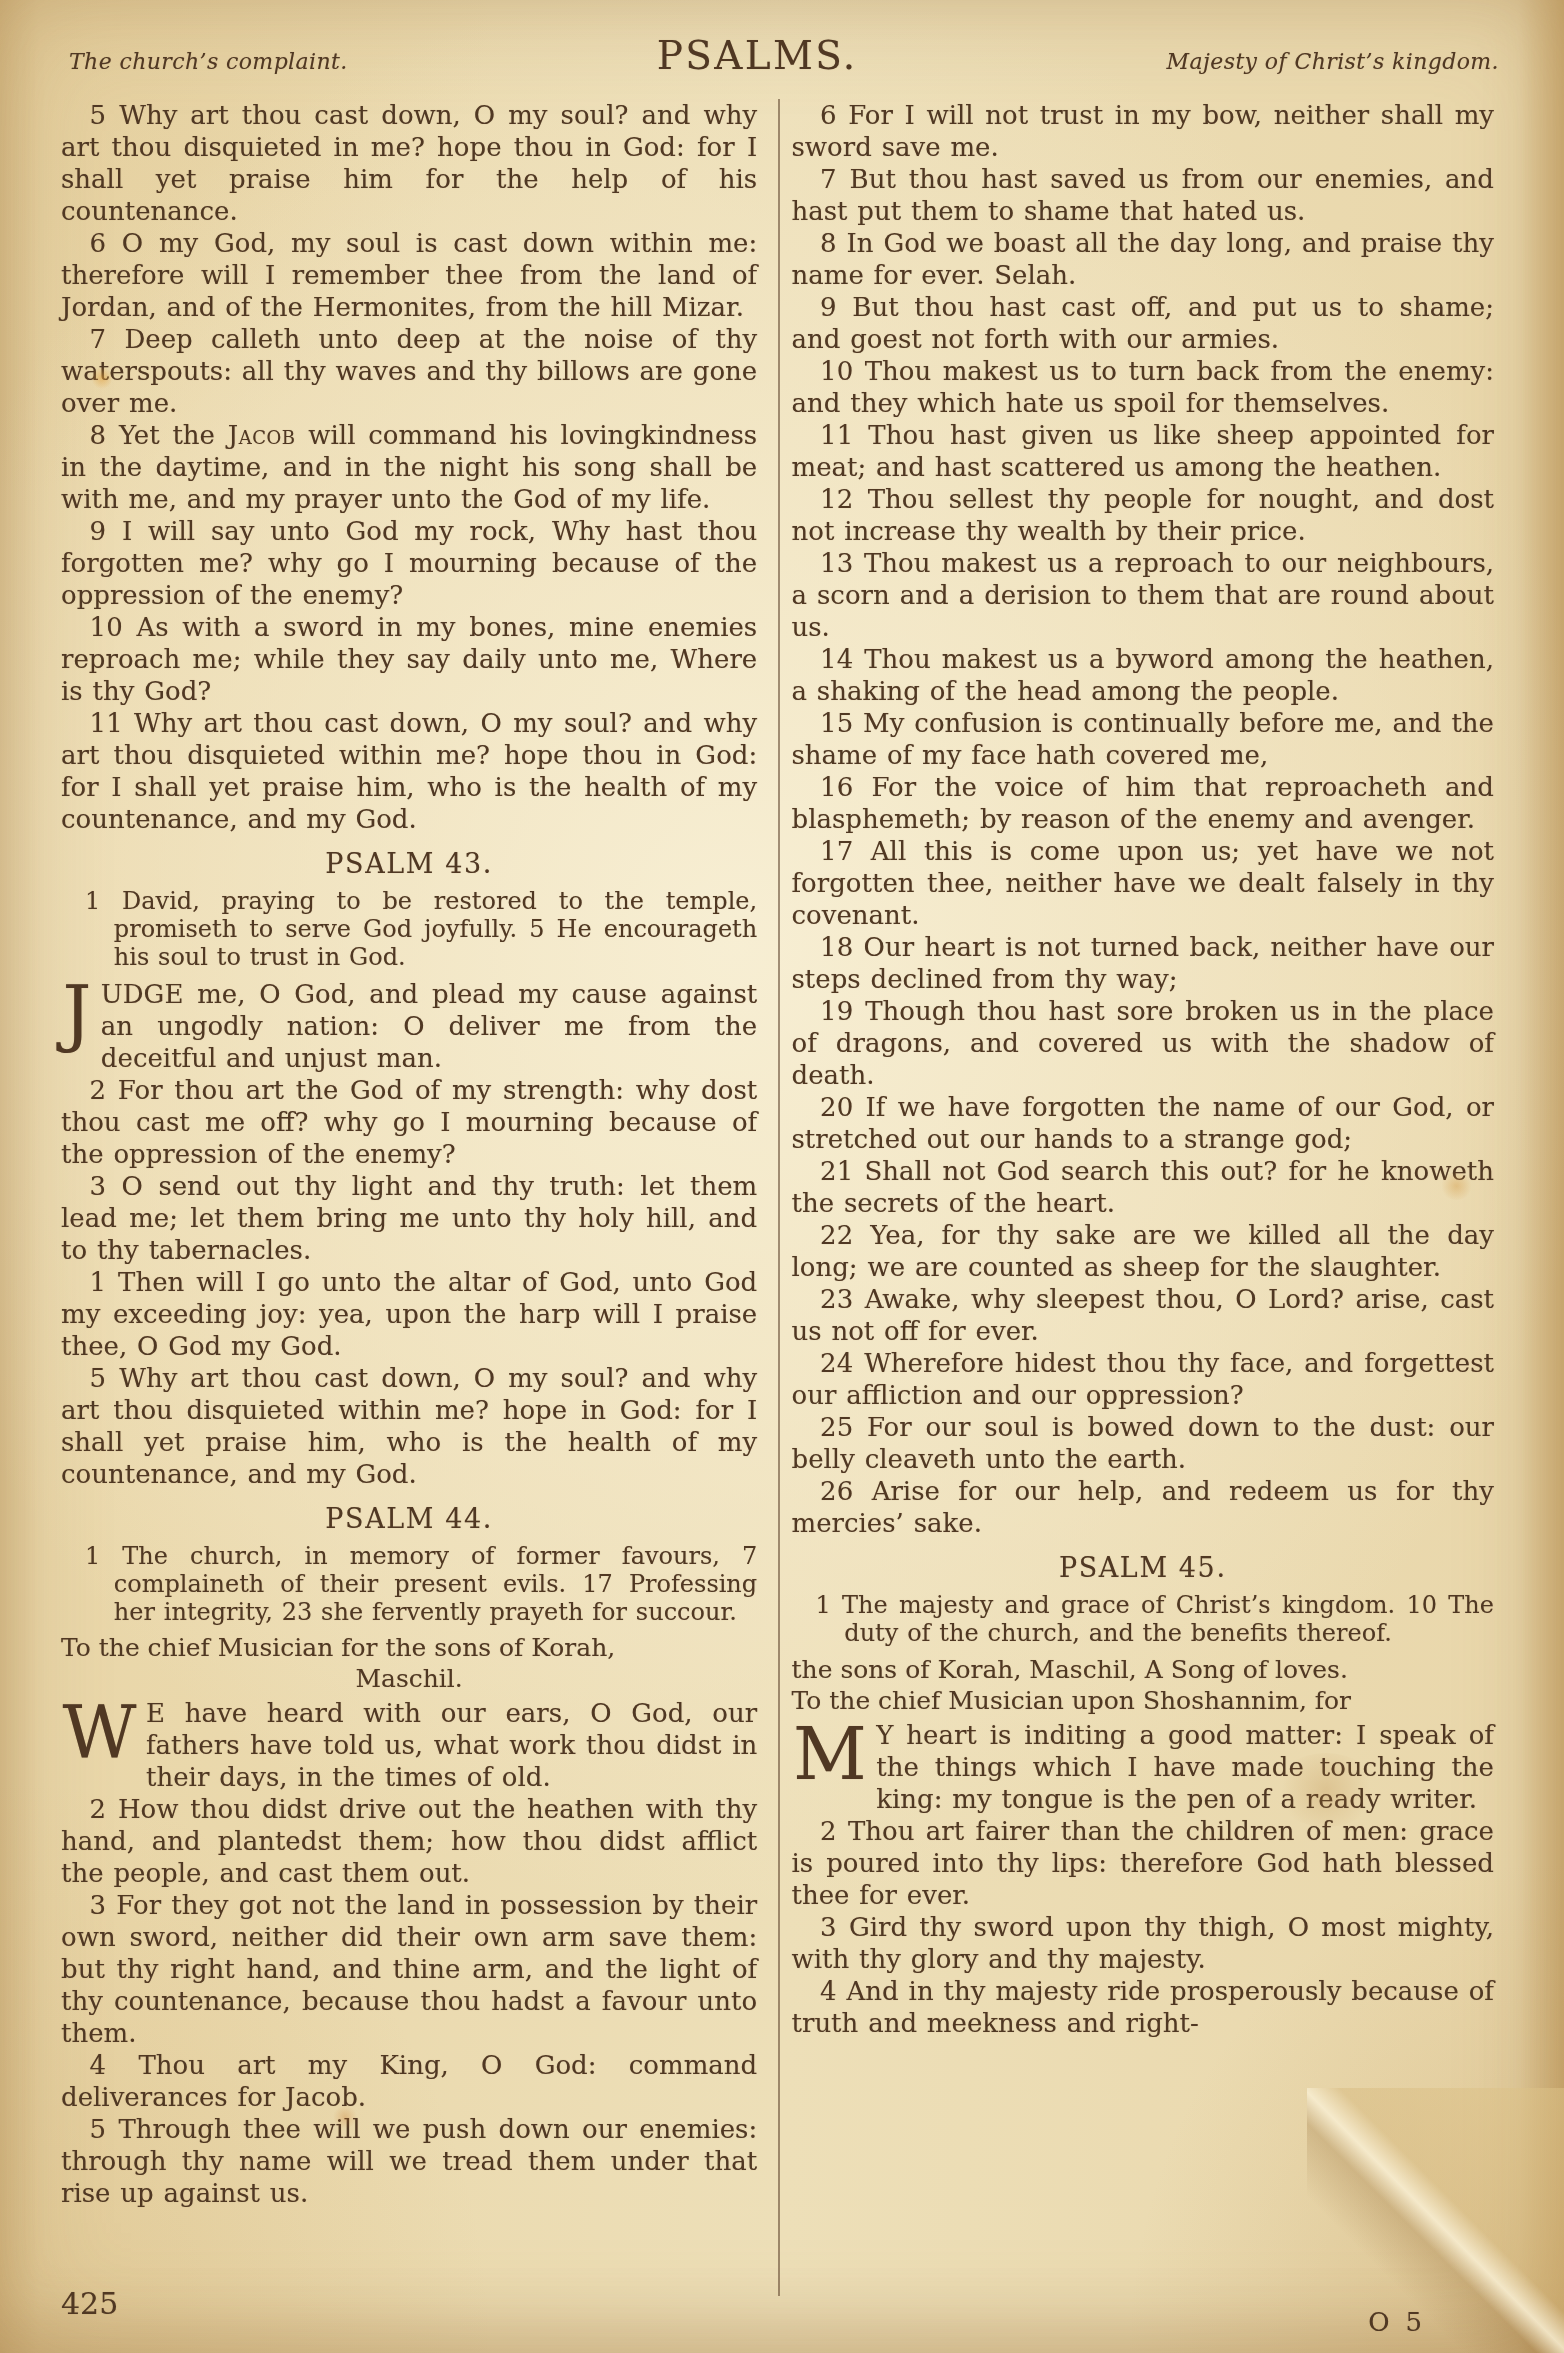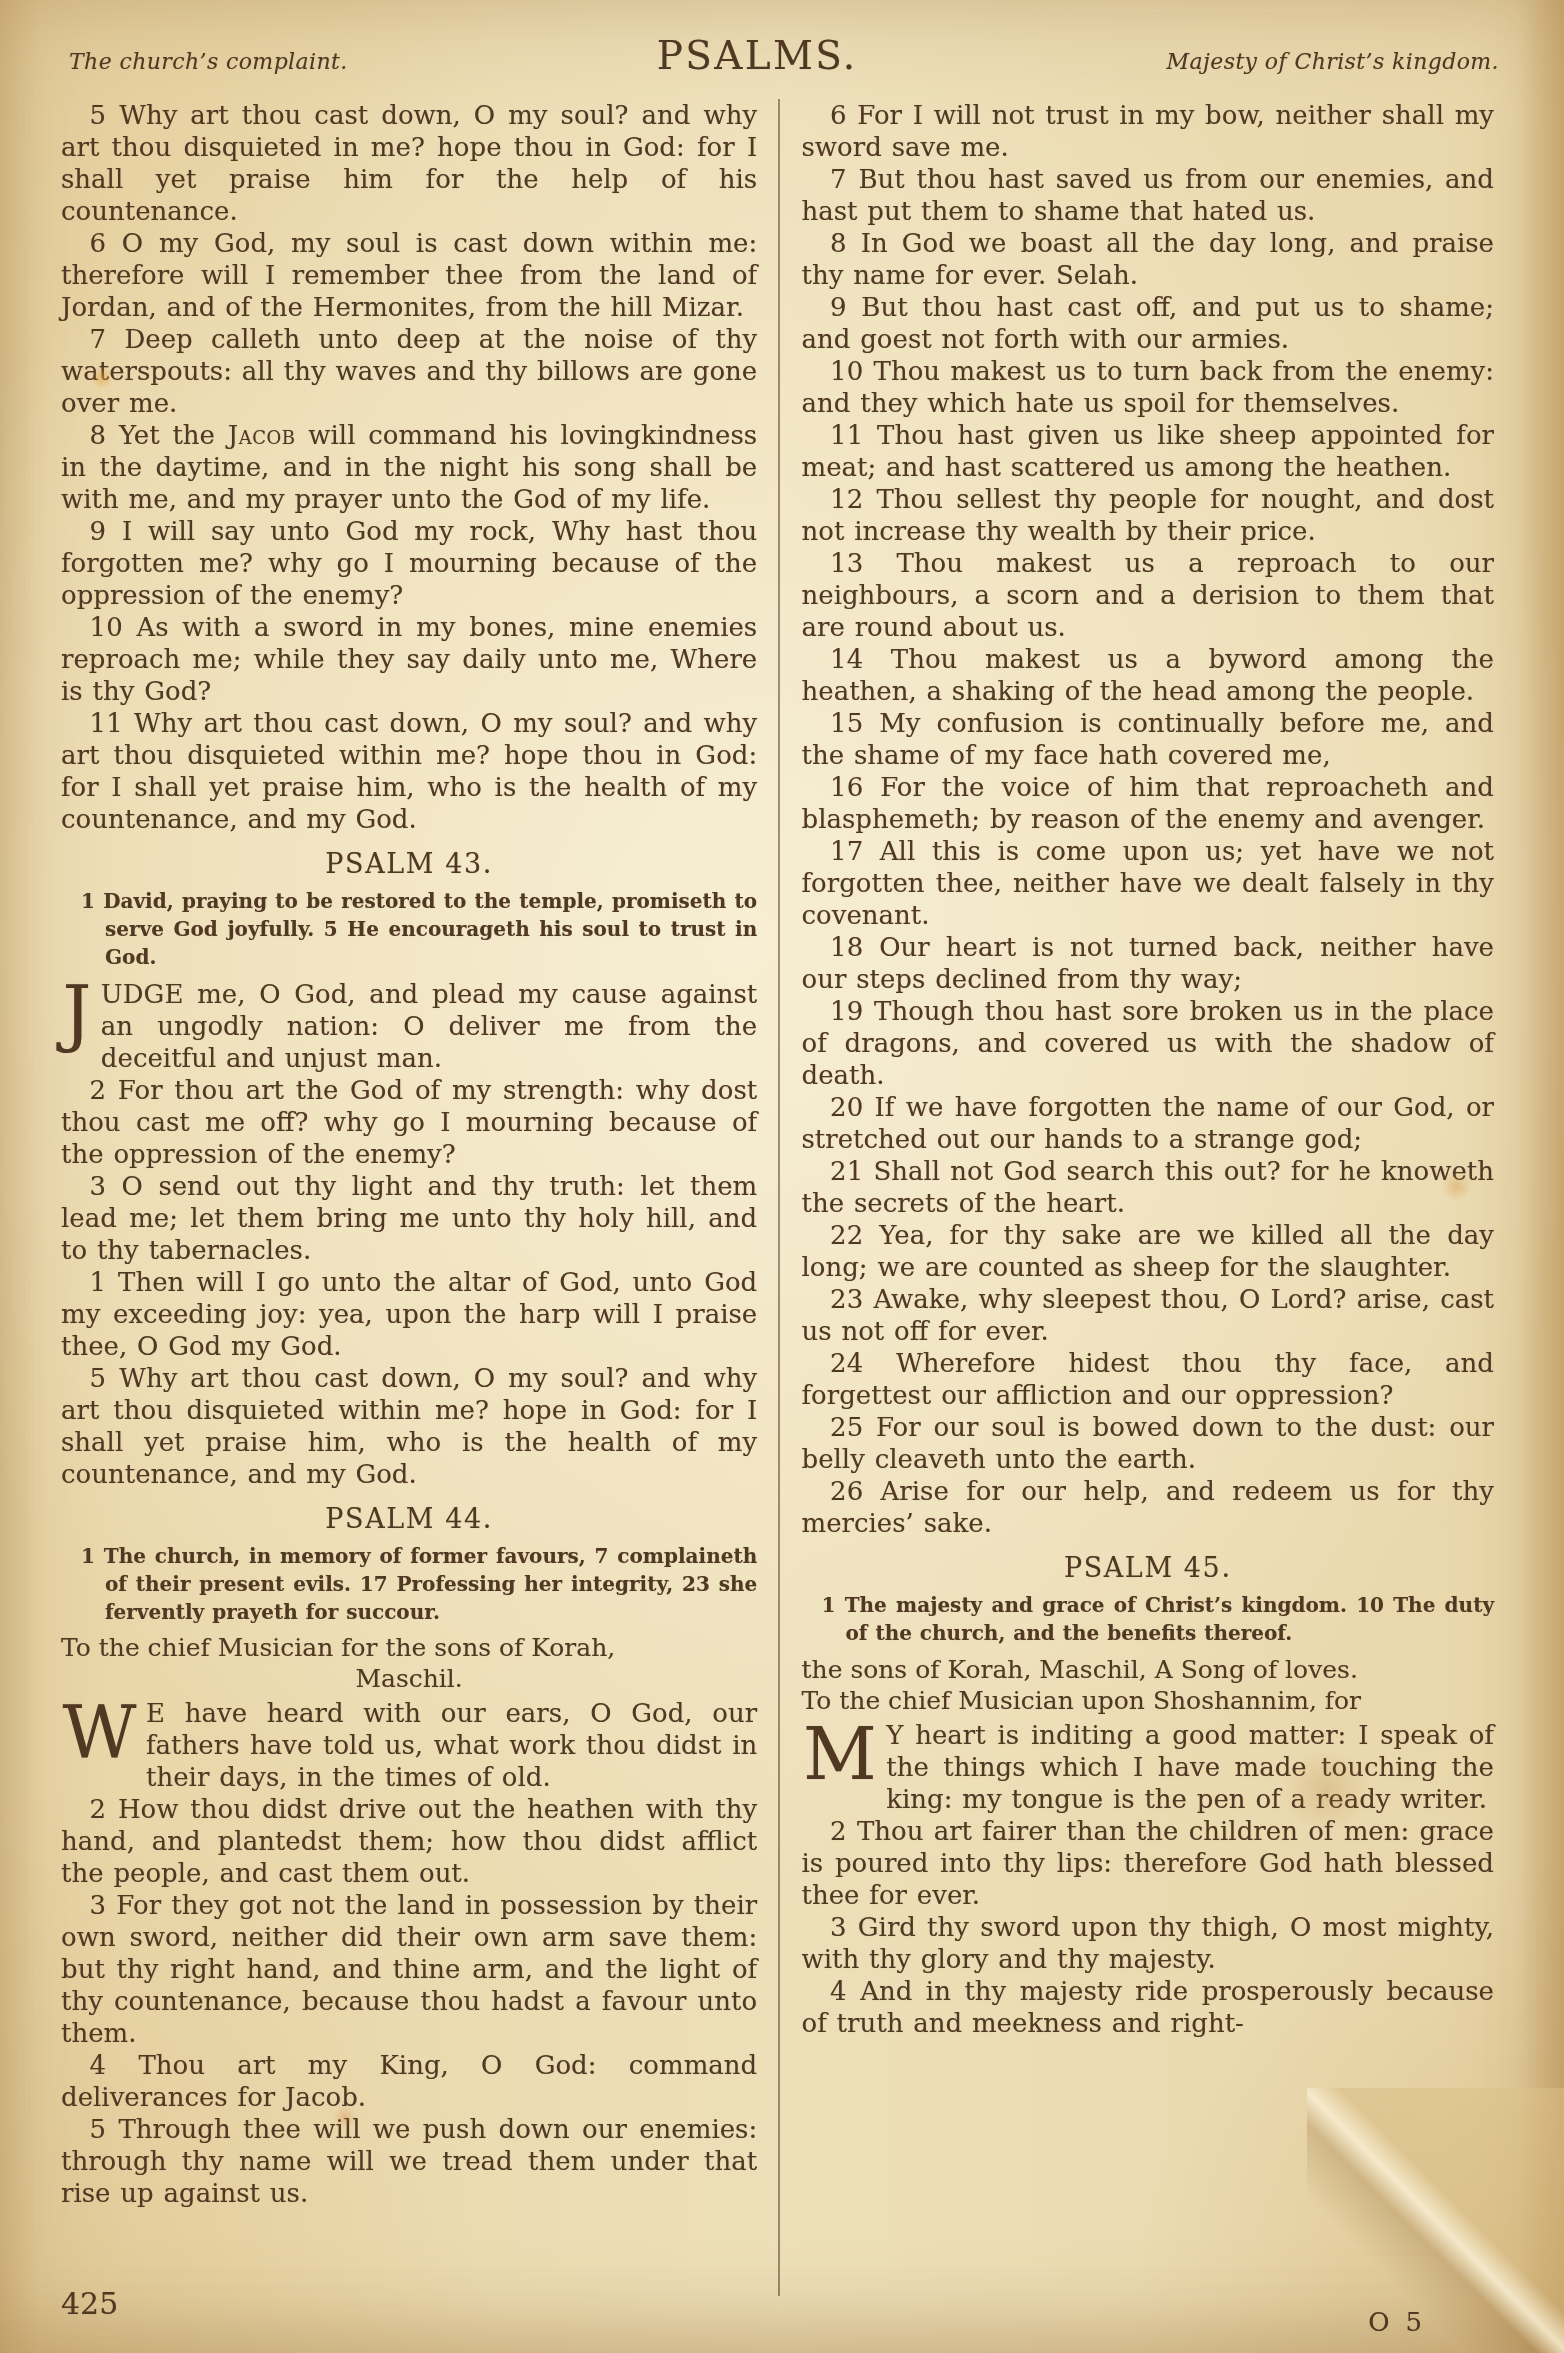--- a/index.html
+++ b/index.html
@@ -16,28 +16,28 @@
     color:#503823;
     font-family:"DejaVu Serif","Liberation Serif",serif;
   }
   .header{position:absolute;top:33px;left:69px;right:66px;display:flex;justify-content:space-between;align-items:baseline;}
   .rh-left,.rh-right{font-style:italic;font-size:22px;letter-spacing:0.4px;text-shadow:0 0 0.8px rgba(88,58,36,.35);}
   .rh-center{font-size:39px;letter-spacing:2.3px;text-shadow:0 0 0.8px rgba(88,58,36,.35);}
 
   .columns{position:absolute;top:99px;left:61px;right:71px;display:flex;align-items:stretch;}
   .col{width:50%;box-sizing:border-box;}
   .col-left{padding-right:20.3px;}
-  .col-right{border-left:2.3px solid rgba(90,62,40,.55);padding-left:22px;min-height:2197px;}
+  .col-right{border-left:2.3px solid rgba(90,62,40,.55);padding-left:12px;min-height:2197px;}
 
   p{margin:0;}
   .v{font-size:26px;line-height:32px;text-align:justify;text-indent:1.1em;word-spacing:.06em;text-shadow:0 0 0.8px rgba(88,58,36,.35);}
   .v.nodent{text-indent:0;}
   .sc{font-variant:small-caps;letter-spacing:.02em;}
   .heading{font-size:27px;line-height:32px;font-weight:normal;text-align:center;text-indent:0;letter-spacing:1.6px;margin:13.3px 0 7px;text-shadow:0 0 0.8px rgba(88,58,36,.35);}
-  .arg{font-size:20px;line-height:28px;text-align:justify;padding-left:2.2em;text-indent:-1.2em;margin:0 0 6.3px;word-spacing:.05em;text-shadow:0 0 0.8px rgba(88,58,36,.3);font-weight:bold;}
+  .arg{font-size:24px;line-height:28px;text-align:justify;padding-left:2.2em;text-indent:-1.2em;margin:0 0 6.3px;word-spacing:.05em;text-shadow:0 0 0.8px rgba(88,58,36,.3);}
   .inscription{font-size:25px;line-height:31px;margin:0 0 3.1px;text-shadow:0 0 0.8px rgba(88,58,36,.3);}
   .inscription .line{display:block;}
   .inscription .line.center{text-align:center;}
   .drop{float:left;font-size:72px;line-height:58px;padding:6.3px 9.4px 0 1.6px;text-shadow:0 0 0.8px rgba(88,58,36,.4);}
 
   .pagenum{position:absolute;bottom:33px;left:61px;width:724px;text-align:left;font-size:30px;text-shadow:0 0 0.8px rgba(88,58,36,.35);}
   .signature{position:absolute;bottom:17px;right:139px;font-size:26px;letter-spacing:3.9px;text-shadow:0 0 0.8px rgba(88,58,36,.35);}
 
   .dogear{
     position:absolute;right:0;bottom:0;width:258px;height:266px;

